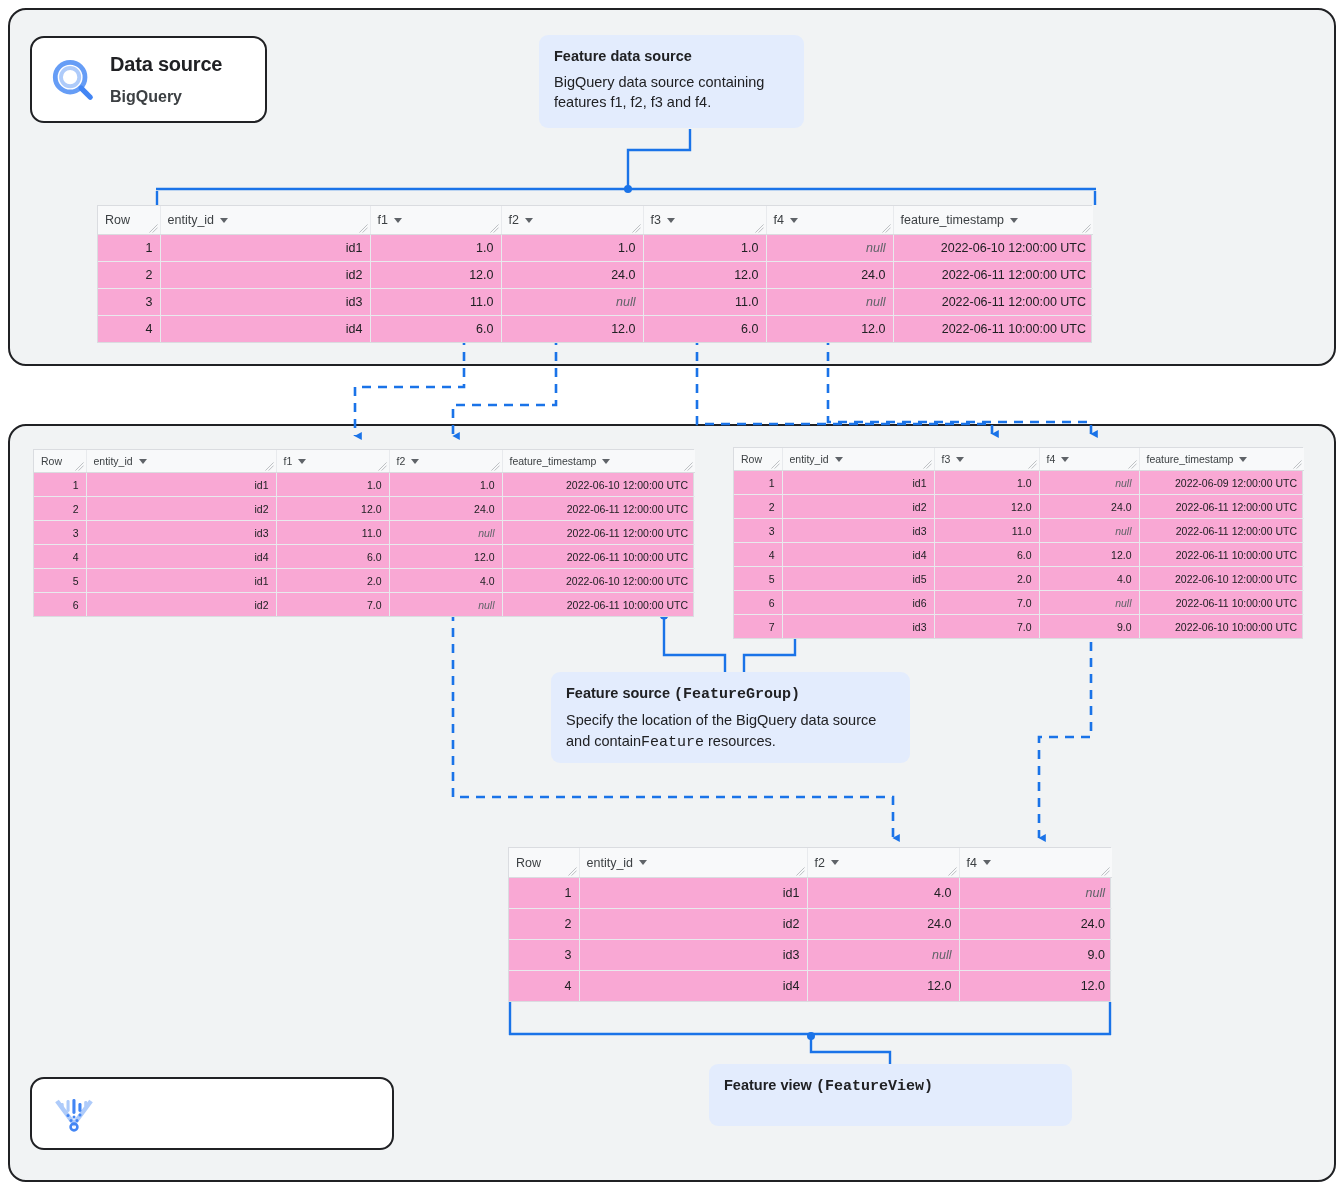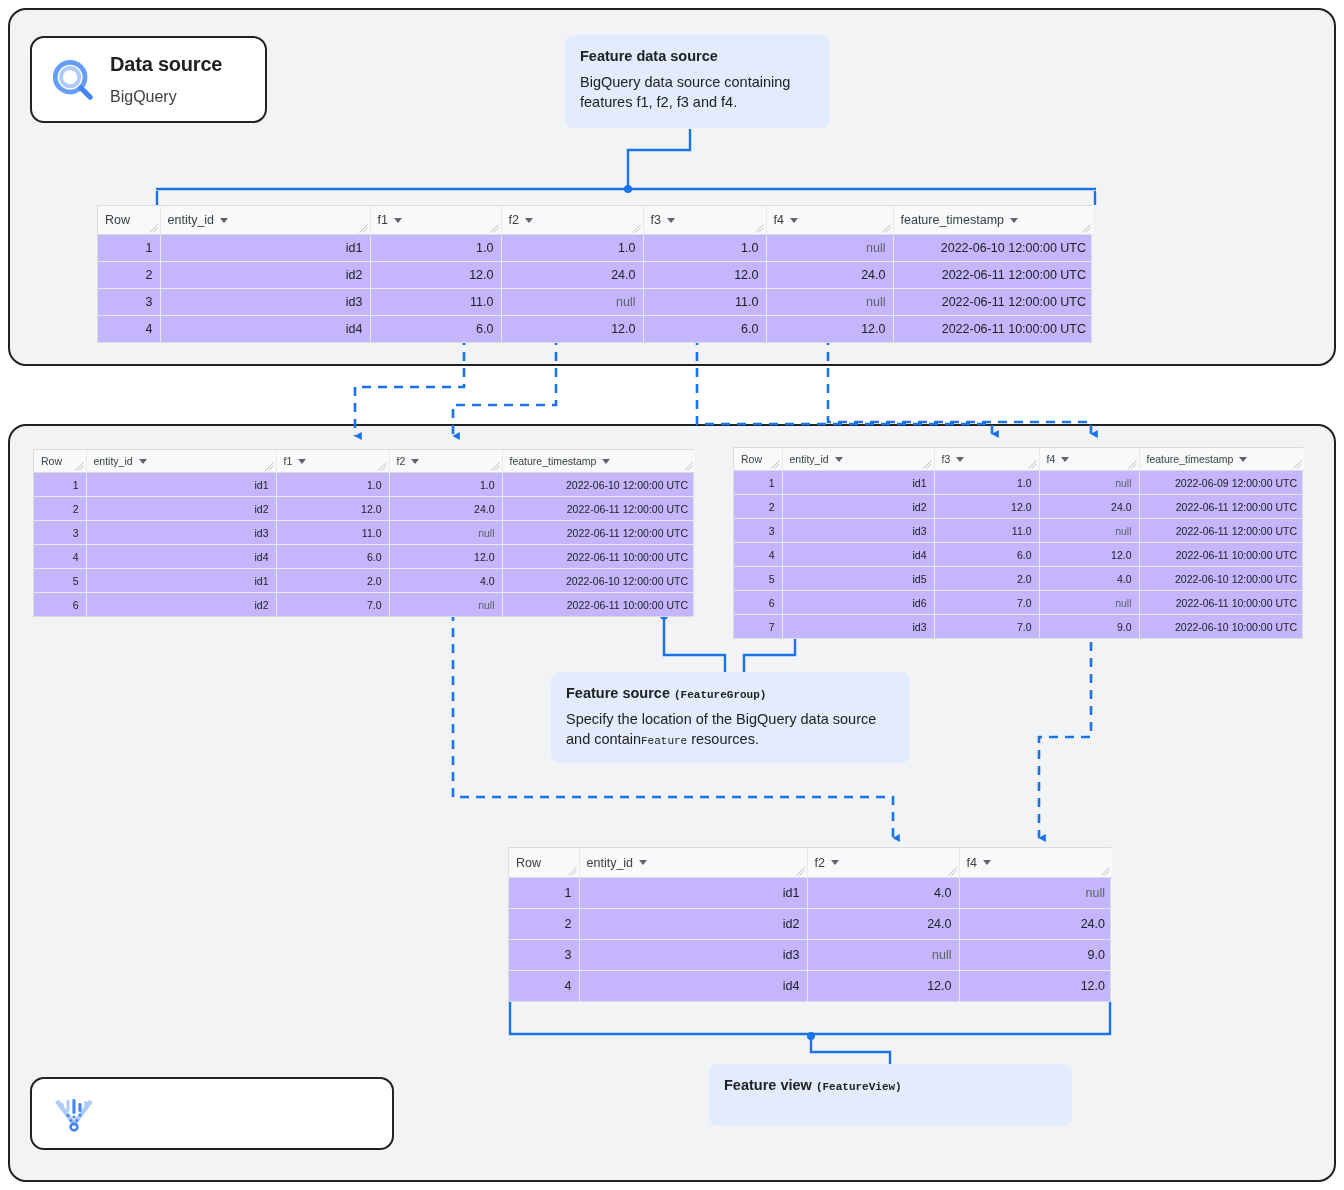--- a/index.html
+++ b/index.html
@@ -39,50 +39,50 @@
   }
   #card-datasource { left: 30px; top: 36px;   width: 237px; height: 87px; }
   #card-featurestore { left: 30px; top: 1077px; width: 364px; height: 73px; }
 
   .product-text { display: flex; flex-direction: column; justify-content: center; }
   .product-title {
     font-size: 20px; font-weight: bold; color: #202124;
     letter-spacing: -0.2px; line-height: 1.2;
   }
   .product-sub {
-    font-size: 16px; color: #3c4043; line-height: 1.3; margin-top: 11px;
+    font-size: 16px; color: #3c4043; line-height: 1.3; margin-top: 11px; font-weight: bold;
   }
   .product-icon { flex: 0 0 auto; display: flex; align-items: center; justify-content: center; }
 
   
   .callout {
     position: absolute;
     background: #e3ecfd;
     border-radius: 9px;
     box-sizing: border-box;
     padding: 12px 15px 14px 15px;
   }
   .callout-title {
     font-size: 14.5px; font-weight: bold; color: #202124;
     line-height: 1.35; margin-bottom: 5px;
   }
   .callout-title code, .callout-body code {
     font-family: "Liberation Mono", "DejaVu Sans Mono", monospace;
-    font-size: 11px;
+    font-size: 15px;
   }
   .callout-body { font-size: 14.5px; color: #202124; line-height: 1.42; }
 
-  #callout-feature-data-source { left: 565px; top: 35px;  width: 265px; height: 93px; }
+  #callout-feature-data-source { left: 539px; top: 35px;  width: 265px; height: 93px; }
   #callout-feature-groups      { left: 551px; top: 672px; width: 359px; height: 91px; }
   #callout-feature-view        { left: 709px; top: 1064px; width: 363px; height: 62px; }
 
   
   .tbl {
     position: absolute;
-    background: #c4b5fd;
+    background: #f9a8d4;
     border: 1px solid #dadce0;
     box-sizing: border-box;
     font-size: 11px;
     color: #202124;
   }
   .tbl table { border-collapse: collapse; width: 100%; table-layout: fixed; }
   .tbl th {
     background: #f8f9fa;
     border-right: 1px solid #e8eaed;
     border-bottom: 1px solid #dadce0;
@@ -112,21 +112,21 @@
     padding: 0 7px;
     white-space: nowrap;
     overflow: hidden;
   }
   .tbl tr:last-child td { border-bottom: none; }
   .tbl th:last-child, .tbl td:last-child { border-right: none; }
   .c-row { text-align: right; color: #202124; }
   .c-id  { text-align: right;  font-weight: normal; }
   .c-num { text-align: right; }
   .c-ts  { text-align: right; }
-  .null  { color: #5f6368; }
+  .null  { font-style: italic; color: #5f6368; }
 
   
   .tbl-lg { font-size: 12.5px; }
   .tbl-lg th { height: 28px; }
   .tbl-lg td { height: 26px; }
   
   .tbl-md { font-size: 10.5px; }
   .tbl-md th { height: 22px; }
   .tbl-md td { height: 23px; }
   

